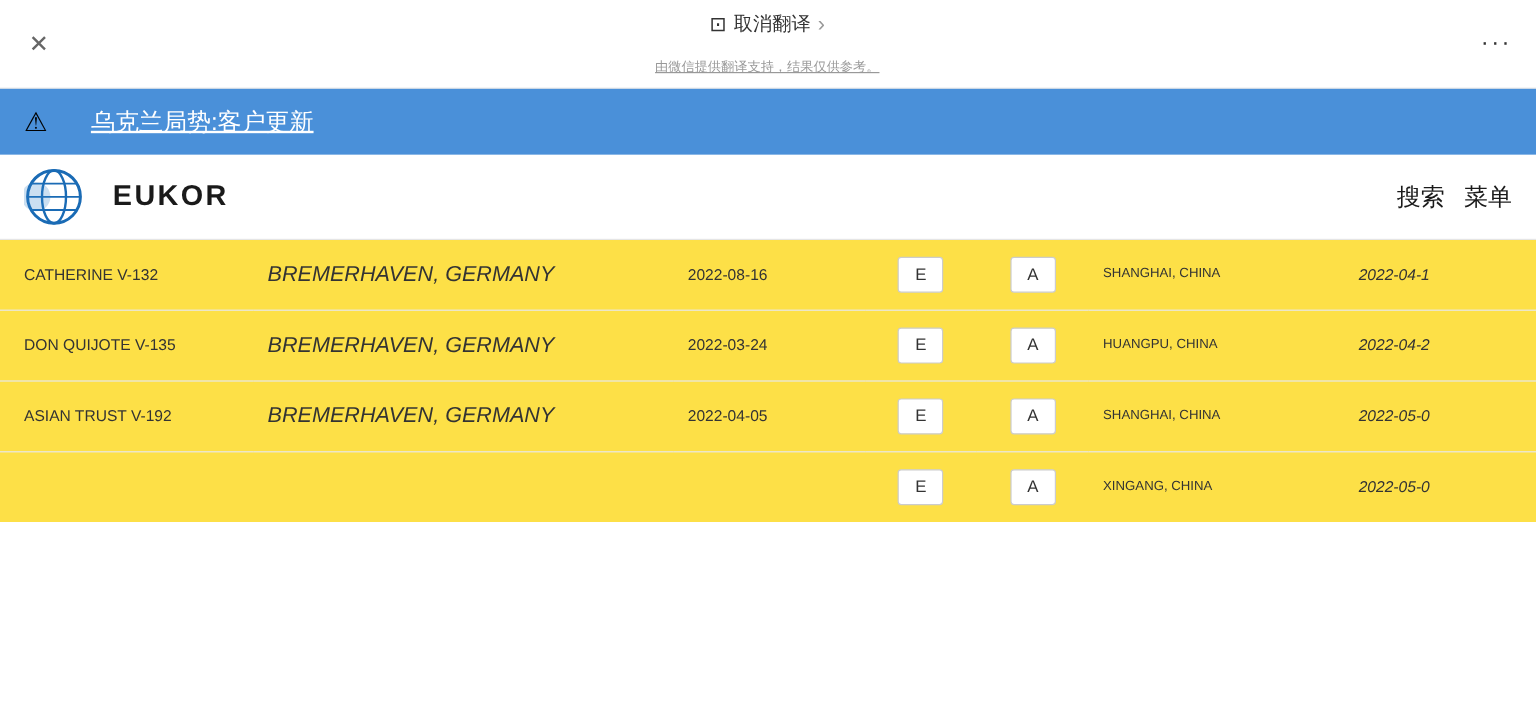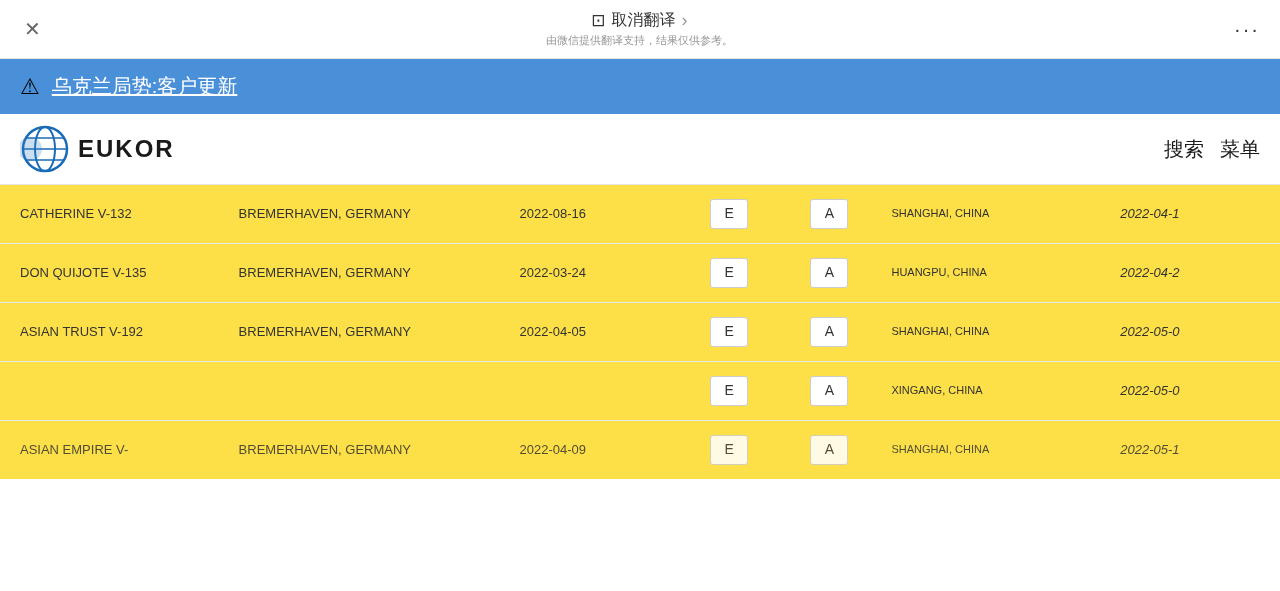--- a/index.html
+++ b/index.html
@@ -31,21 +31,22 @@
       gap: 6px;
       font-size: 16px;
       color: #333;
       background: none;
       border: none;
       cursor: pointer;
     }
     .translate-subtitle {
       font-size: 11px;
       color: #999;
-      margin-top: 2px;
+      margin-top: 17px;
+      text-decoration: underline;
     }
     .close-btn {
       background: none;
       border: none;
       cursor: pointer;
       font-size: 20px;
       color: #666;
       padding: 4px;
     }
     .more-btn {
@@ -66,35 +67,36 @@
       gap: 12px;
     }
     .warning-icon {
       font-size: 22px;
     }
     .warning-text {
       color: #fff;
       font-size: 20px;
       font-weight: 500;
       text-decoration: underline;
+      margin-left: 24px;
     }
 
     
     .site-header {
       display: flex;
       align-items: center;
       justify-content: space-between;
       padding: 10px 20px;
       border-bottom: 1px solid #e5e5e5;
       background: #fff;
     }
     .logo-area {
       display: flex;
       align-items: center;
-      gap: 8px;
+      gap: 24px;
     }
     .logo-globe {
       width: 50px;
       height: 50px;
     }
     .logo-text {
       font-size: 24px;
       font-weight: 700;
       color: #1a1a1a;
       letter-spacing: 2px;
@@ -133,21 +135,22 @@
     td:first-child {
       min-width: 130px;
       padding-left: 20px;
       font-weight: 500;
       text-transform: uppercase;
       font-size: 13px;
     }
     td:nth-child(2) {
       min-width: 160px;
       text-transform: uppercase;
-      font-size: 13px;
+      font-size: 18px;
+      font-style: italic;
     }
     td:nth-child(3) {
       min-width: 120px;
       font-size: 13px;
     }
     td:nth-child(4), td:nth-child(5) {
       min-width: 70px;
       text-align: center;
     }
     td:nth-child(6) {
@@ -254,24 +257,15 @@
         </tr>
         <tr>
           <td></td>
           <td></td>
           <td></td>
           <td><span class="badge">E</span></td>
           <td><span class="badge">A</span></td>
           <td>XINGANG, CHINA</td>
           <td>2022-05-0</td>
         </tr>
-        <tr class="partial">
-          <td>ASIAN EMPIRE V-</td>
-          <td>BREMERHAVEN, GERMANY</td>
-          <td>2022-04-09</td>
-          <td><span class="badge">E</span></td>
-          <td><span class="badge">A</span></td>
-          <td>SHANGHAI, CHINA</td>
-          <td>2022-05-1</td>
-        </tr>
       </tbody>
   </table>
 </div>
 
 </body></html>

